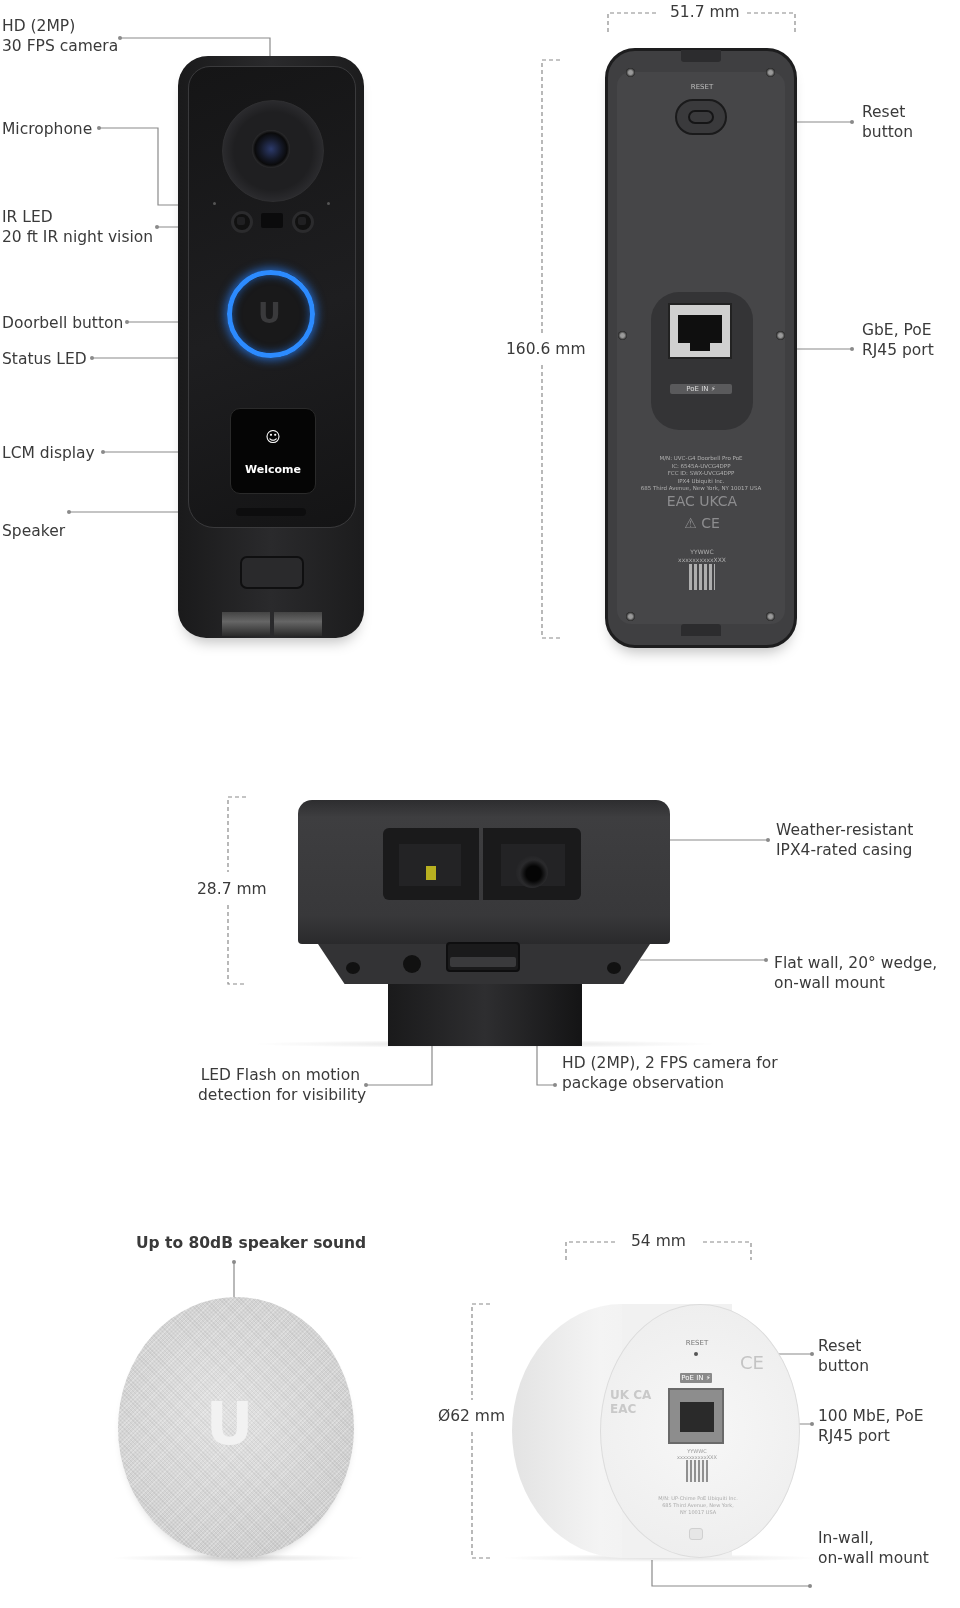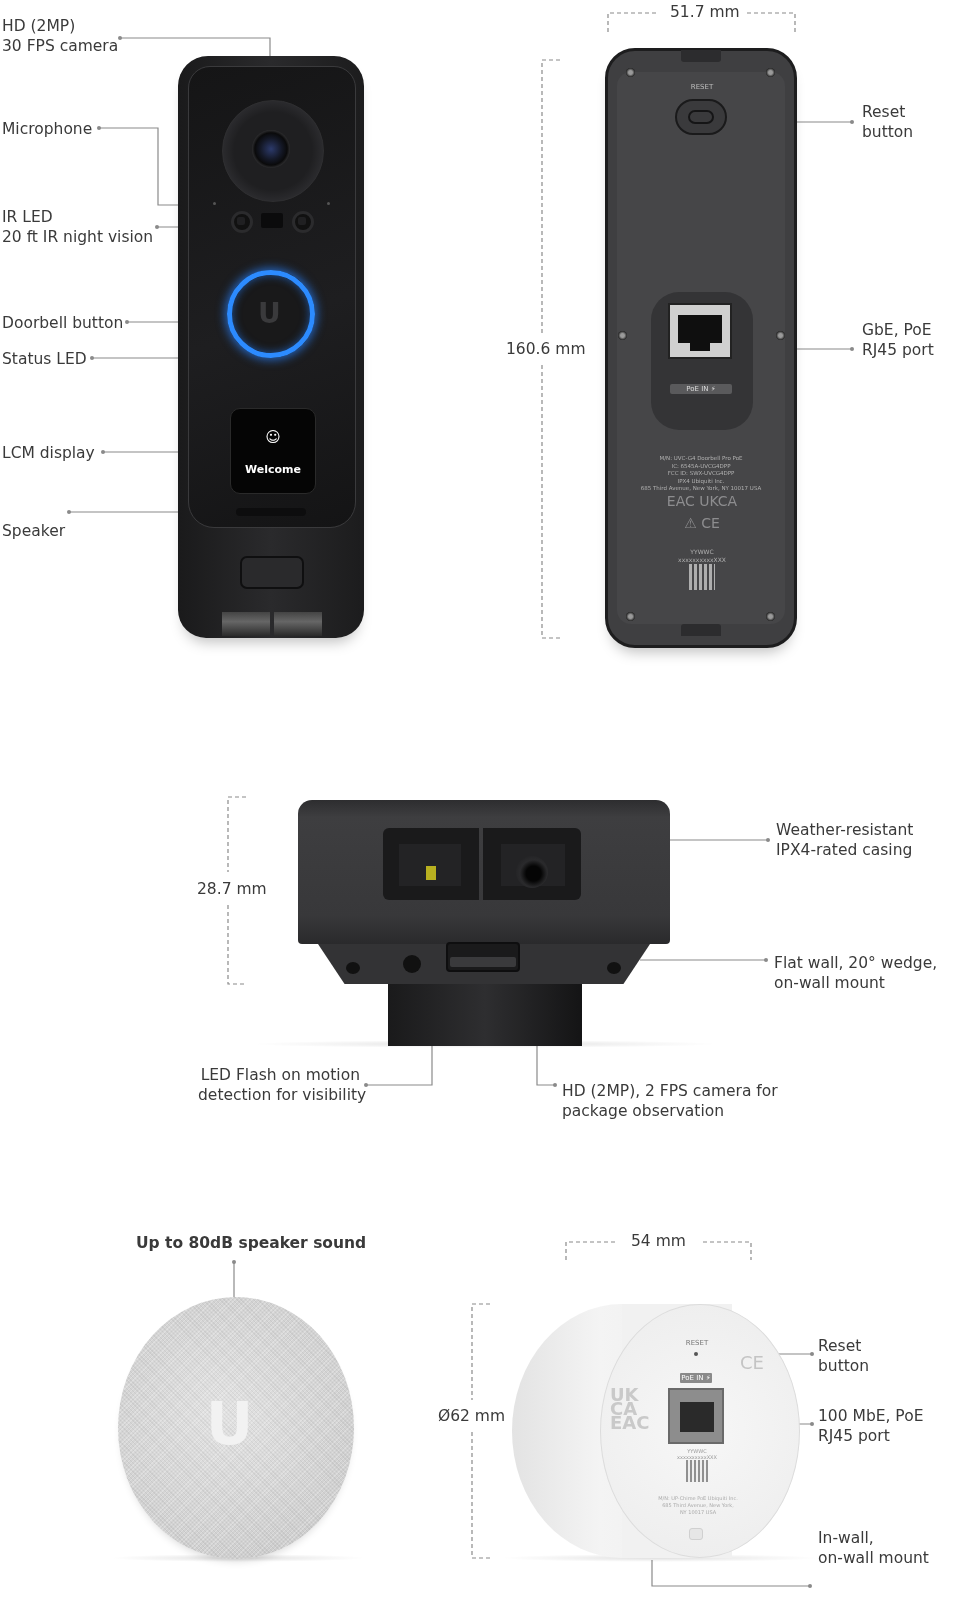--- a/index.html
+++ b/index.html
@@ -77,21 +77,21 @@
 
   
   .chime-cyl { left: 512px; top: 1304px; width: 220px; height: 254px; border-radius: 50%; background: linear-gradient(90deg,#e3e3e3 0%,#f4f4f4 40%,#ececec 100%); }
   .chime-cyl-body { left: 622px; top: 1304px; width: 110px; height: 254px; background: #f1f1f1; }
   .chime-back { left: 600px; top: 1304px; width: 200px; height: 254px; border-radius: 50%; background: radial-gradient(circle,#f7f7f7 0%,#eeeeee 80%,#dadada 100%); border: 1px solid #dcdcdc; box-sizing: border-box; }
   .chime-reset-lbl { left: 680px; top: 1339px; width: 34px; text-align:center; font-size: 7px; color:#777; }
   .chime-reset-dot { left: 694px; top: 1352px; width: 4px; height: 4px; border-radius:50%; background:#555; }
   .chime-poe { left: 680px; top: 1373px; width: 32px; height: 10px; background:#8a8a8a; color:#fff; font-size:7px; line-height:10px; text-align:center; border-radius:1px; }
   .chime-rj45 { left: 668px; top: 1388px; width: 56px; height: 56px; background:#8d8d8d; border: 2px solid #6a6a6a; box-sizing:border-box; }
   .chime-rj45::before { content:""; position:absolute; left:10px; top:12px; width:34px; height:30px; background:#2a2a2a; }
-  .chime-marks-l { left: 610px; top: 1388px; font-size: 18px; color:#c9c9c9; font-weight:bold; line-height: 14px; }
+  .chime-marks-l { left: 610px; top: 1388px; font-size: 12px; color:#c9c9c9; font-weight:bold; line-height: 14px; }
   .chime-marks-r { left: 740px; top: 1352px; font-size: 18px; color:#c4c4c4; }
   .chime-serial { left: 674px; top: 1448px; width: 46px; text-align:center; font-size:5px; color:#999; line-height:6px; }
   .chime-qr { left: 686px; top: 1460px; width: 22px; height: 22px; background: repeating-linear-gradient(90deg,#777 0 2px,#eee 2px 4px); opacity:.8; }
   .chime-reg { left: 650px; top: 1495px; width: 96px; text-align:center; font-size:5px; color:#aaa; line-height:7px; }
   .chime-nub { left: 689px; top: 1528px; width: 12px; height: 10px; background:#e6e6e6; border:1px solid #d0d0d0; border-radius:3px; }
   .shadow-floor { height: 8px; border-radius: 50%; background: radial-gradient(ellipse,rgba(0,0,0,0.12) 0%,rgba(0,0,0,0) 70%); }
 </style>
 </head>
 <body>
 
@@ -274,21 +274,21 @@
     <span>IPX4-rated casing</span>
   </div>
   <div class="lbl" style="left:774px;top:953px;">
     <span>Flat wall, 20° wedge,</span>
     <span>on-wall mount</span>
   </div>
   <div class="lbl" style="left:198px;top:1065px;text-align:right;width:162px;">
     <span>LED Flash on motion</span>
     <span>detection for visibility</span>
   </div>
-  <div class="lbl" style="left:562px;top:1081px;">
+  <div class="lbl" style="left:562px;top:1053px;">
     <span>HD (2MP), 2 FPS camera for</span>
     <span>package observation</span>
   </div>
 </section>
 
 <section>
   <div class="abs shadow-floor" style="left:110px;top:1554px;width:256px;"></div>
   <div class="abs chime-front"></div>
   <div class="abs chime-u">U</div>
   <div class="lbl" style="left:136px;top:1233px;font-weight:bold;">Up to 80dB speaker sound</div>

